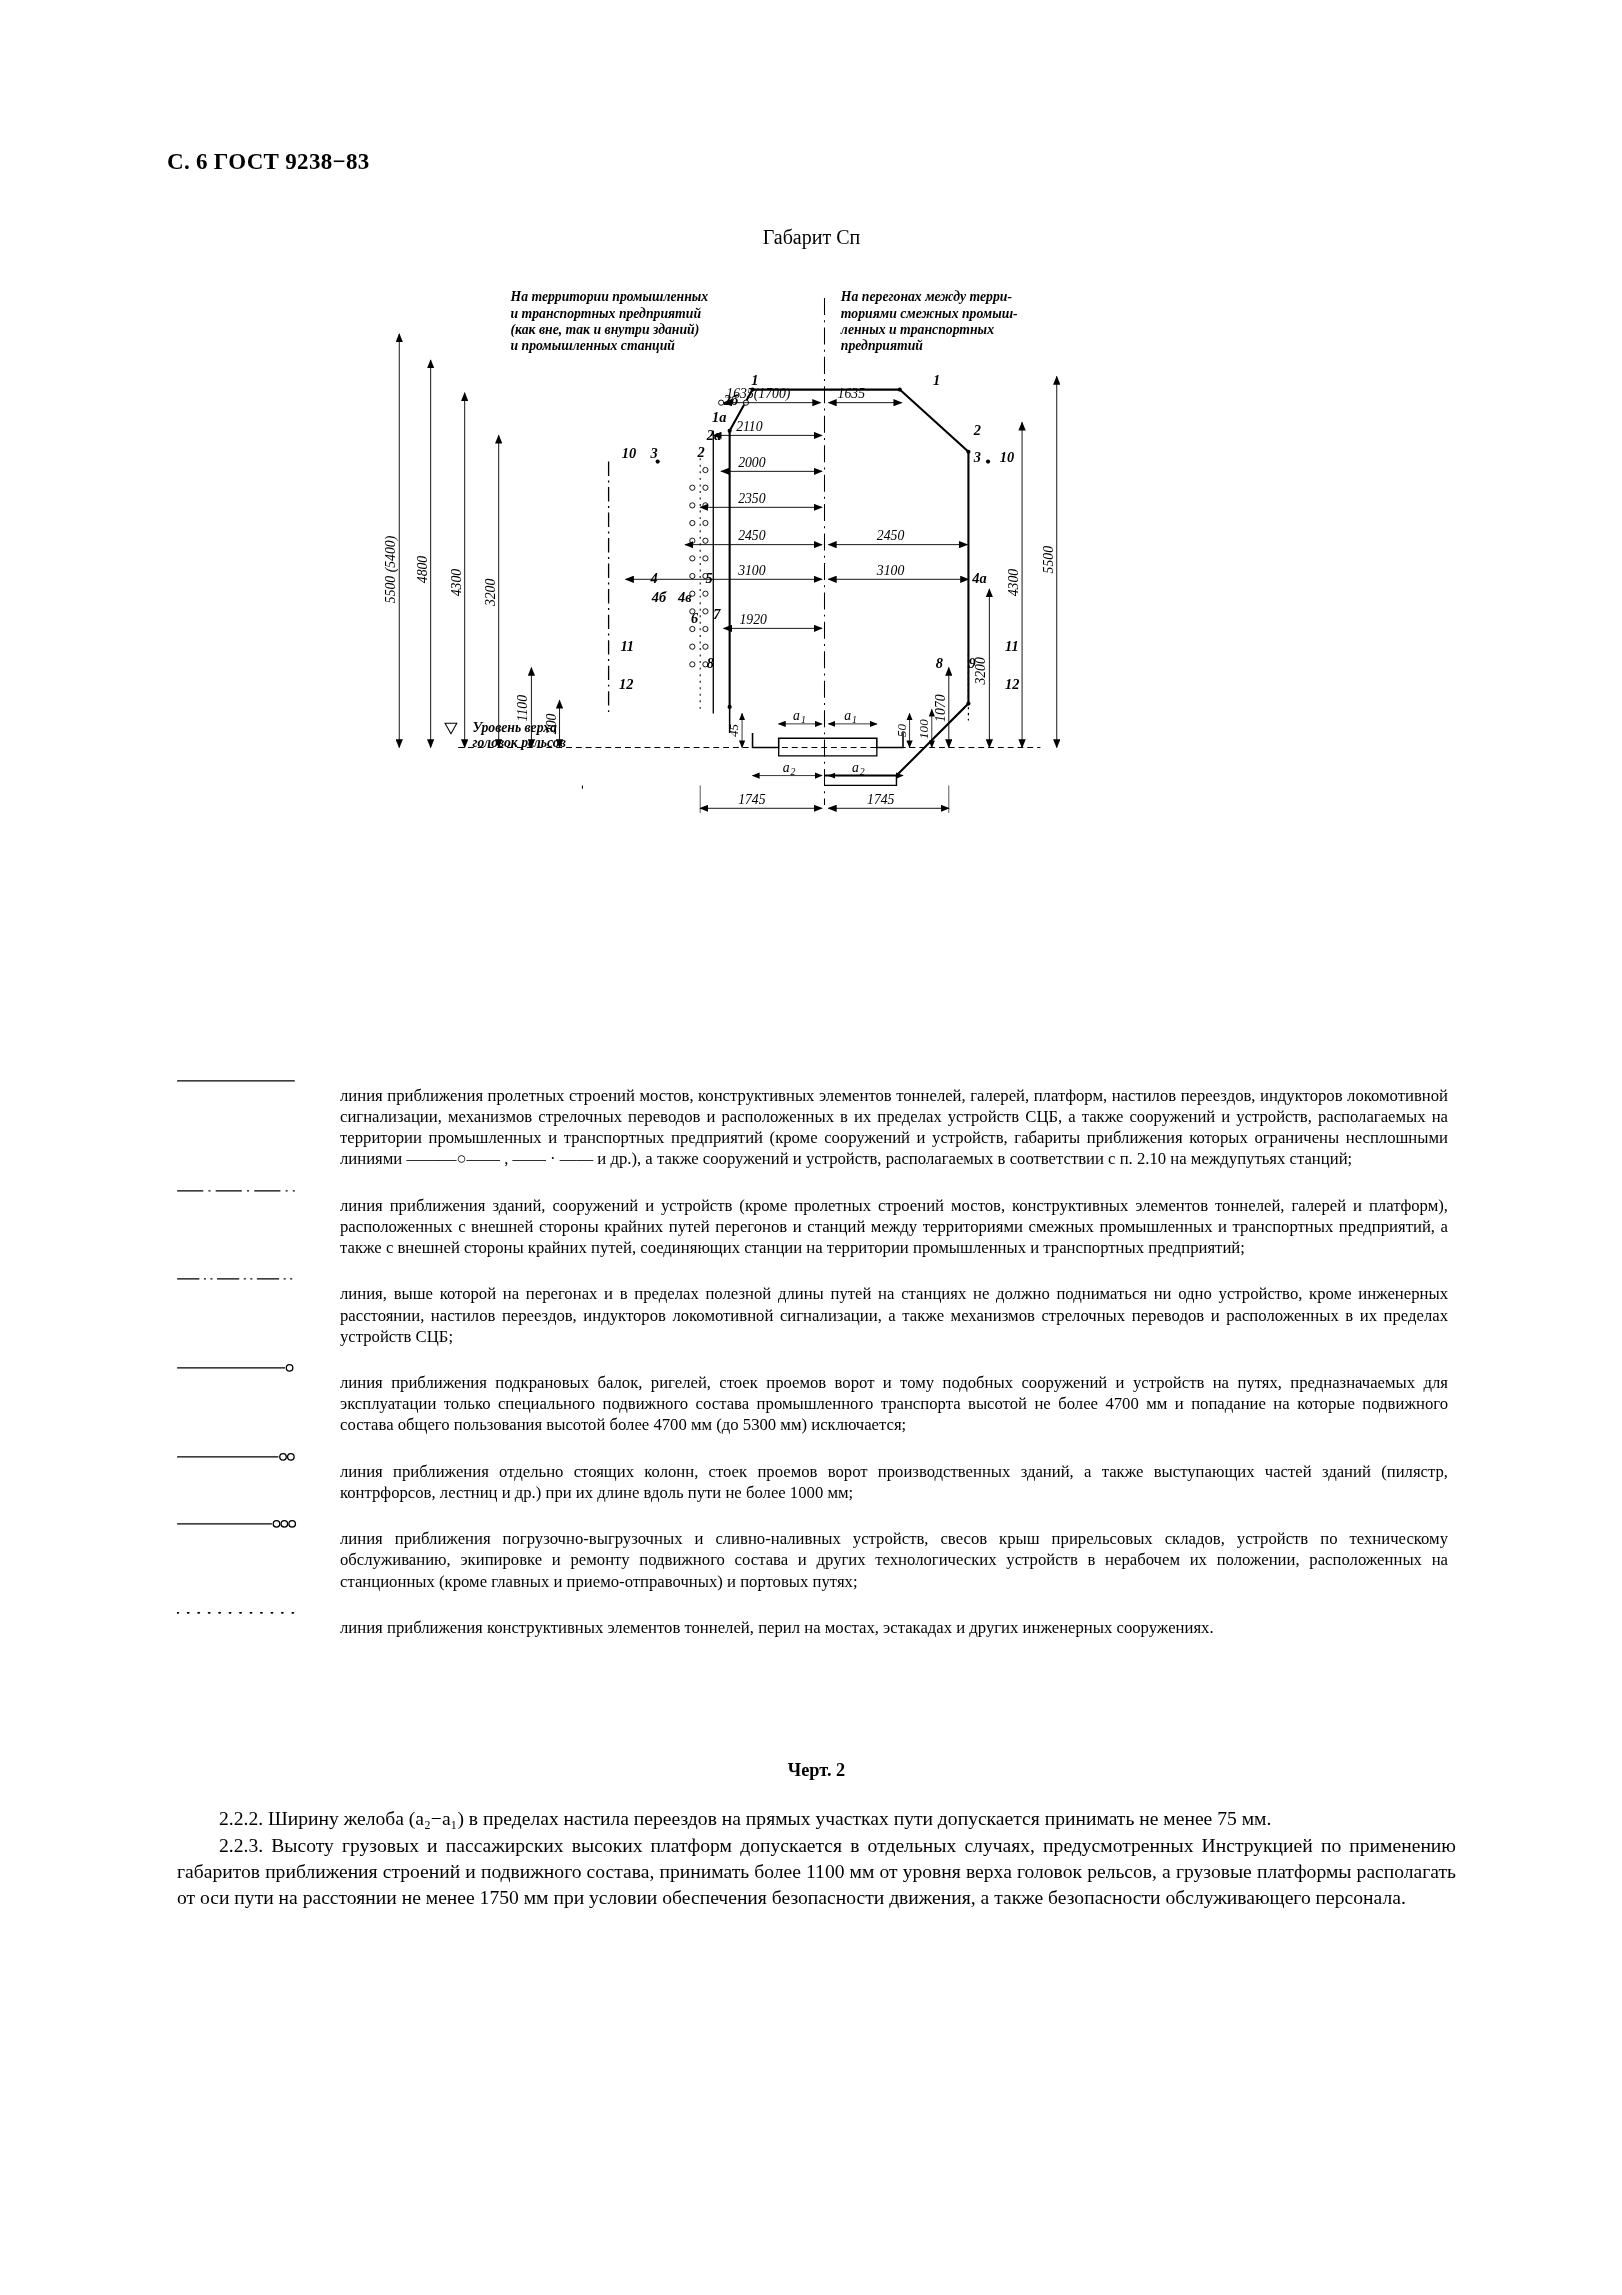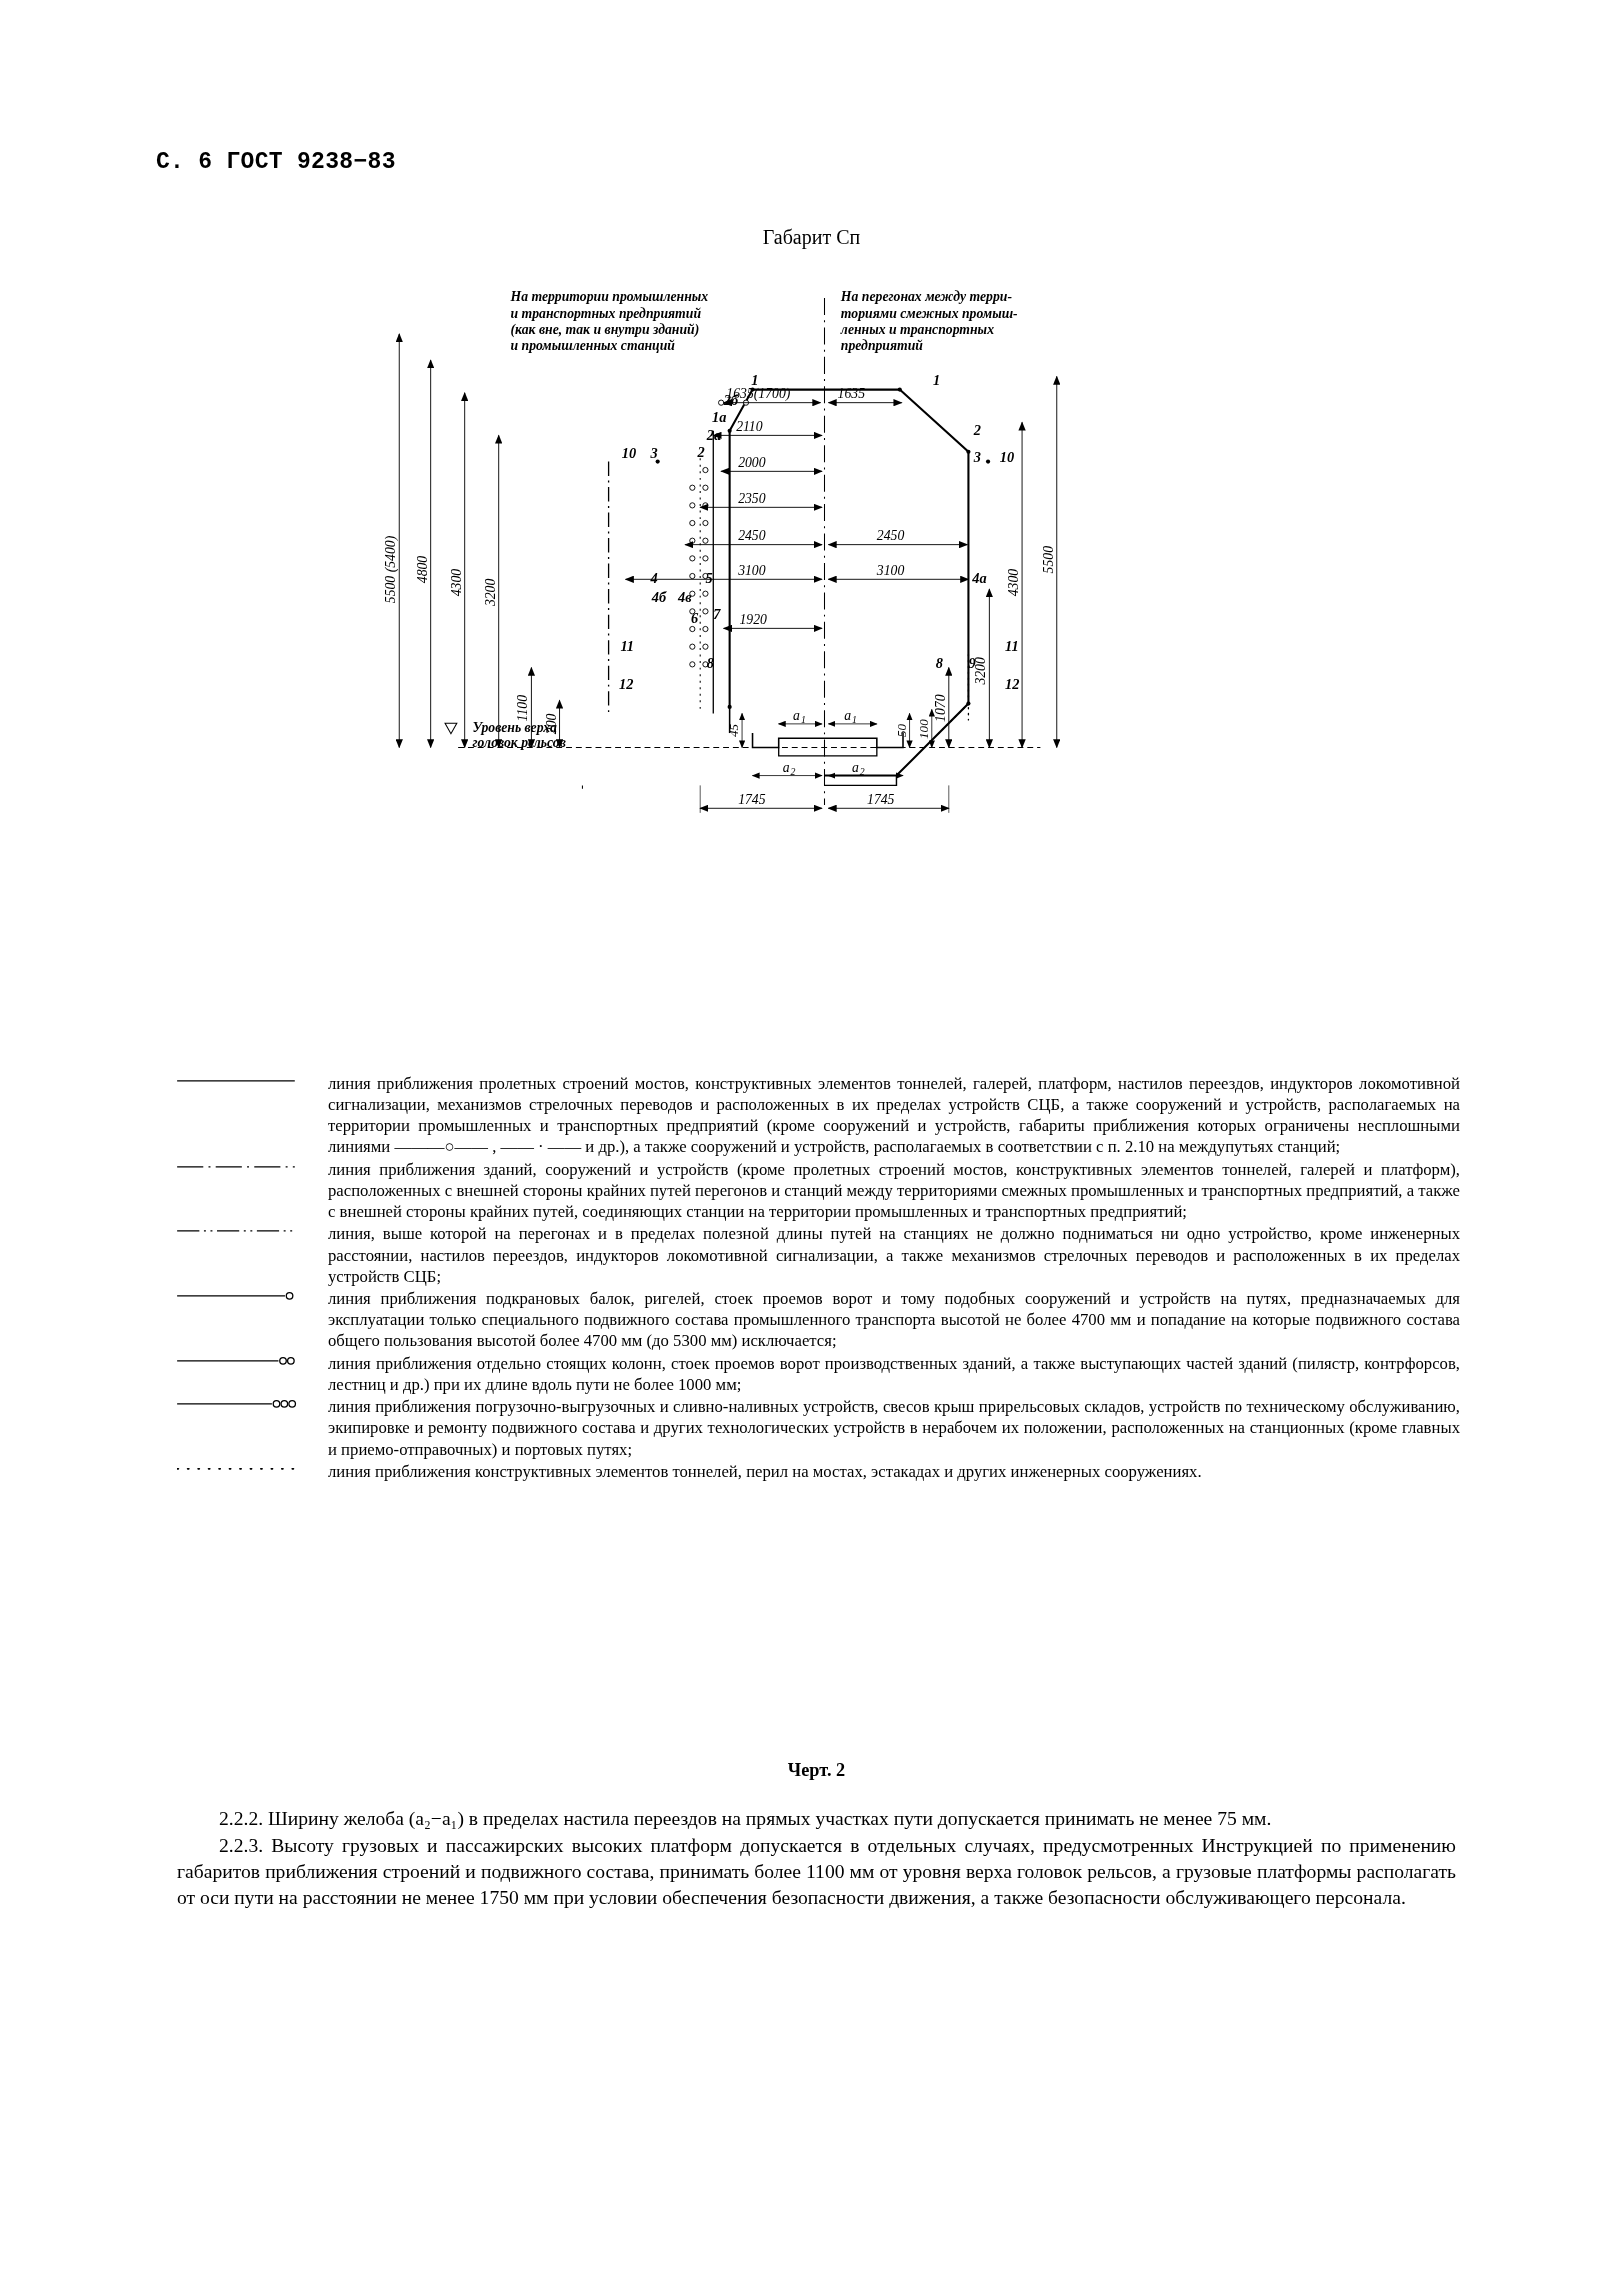--- a/index.html
+++ b/index.html
@@ -16,23 +16,23 @@
   }
   .page {
     position: absolute;
     left: 0; top: 0;
     width: 1623px;
     height: 2295px;
     overflow: hidden;
   }
   .header {
     position: absolute;
-    left: 156px;
+    left: 167px;
     top: 149px;
-    font-family: Liberation Mono, monospace;
+    font-family: Liberation Serif, serif;
     font-size: 23px;
     font-weight: bold;
     letter-spacing: 0.3px;
     text-align: right;
   }
   .fig-title {
     position: absolute;
     left: 0; right: 0;
     top: 226px;
     text-align: center;
@@ -63,21 +63,21 @@
     margin-bottom: 1.3px;
   }
   .legend-key {
     width: 151px;
     min-width: 151px;
     position: relative;
     height: 19.6px;
   }
   .legend-key svg { position: absolute; left: 0; top: 0; }
   .legend-text { flex: 1; }
-  .legend-text p { margin: 0; }
+  .legend-text p { margin: 12px; }
 
   .chert {
     position: absolute;
     left: 0; right: 0;
     top: 1760px;
     text-align: center;
     font-size: 18.3px;
     font-weight: bold;
     padding-left: 10px;
   }

